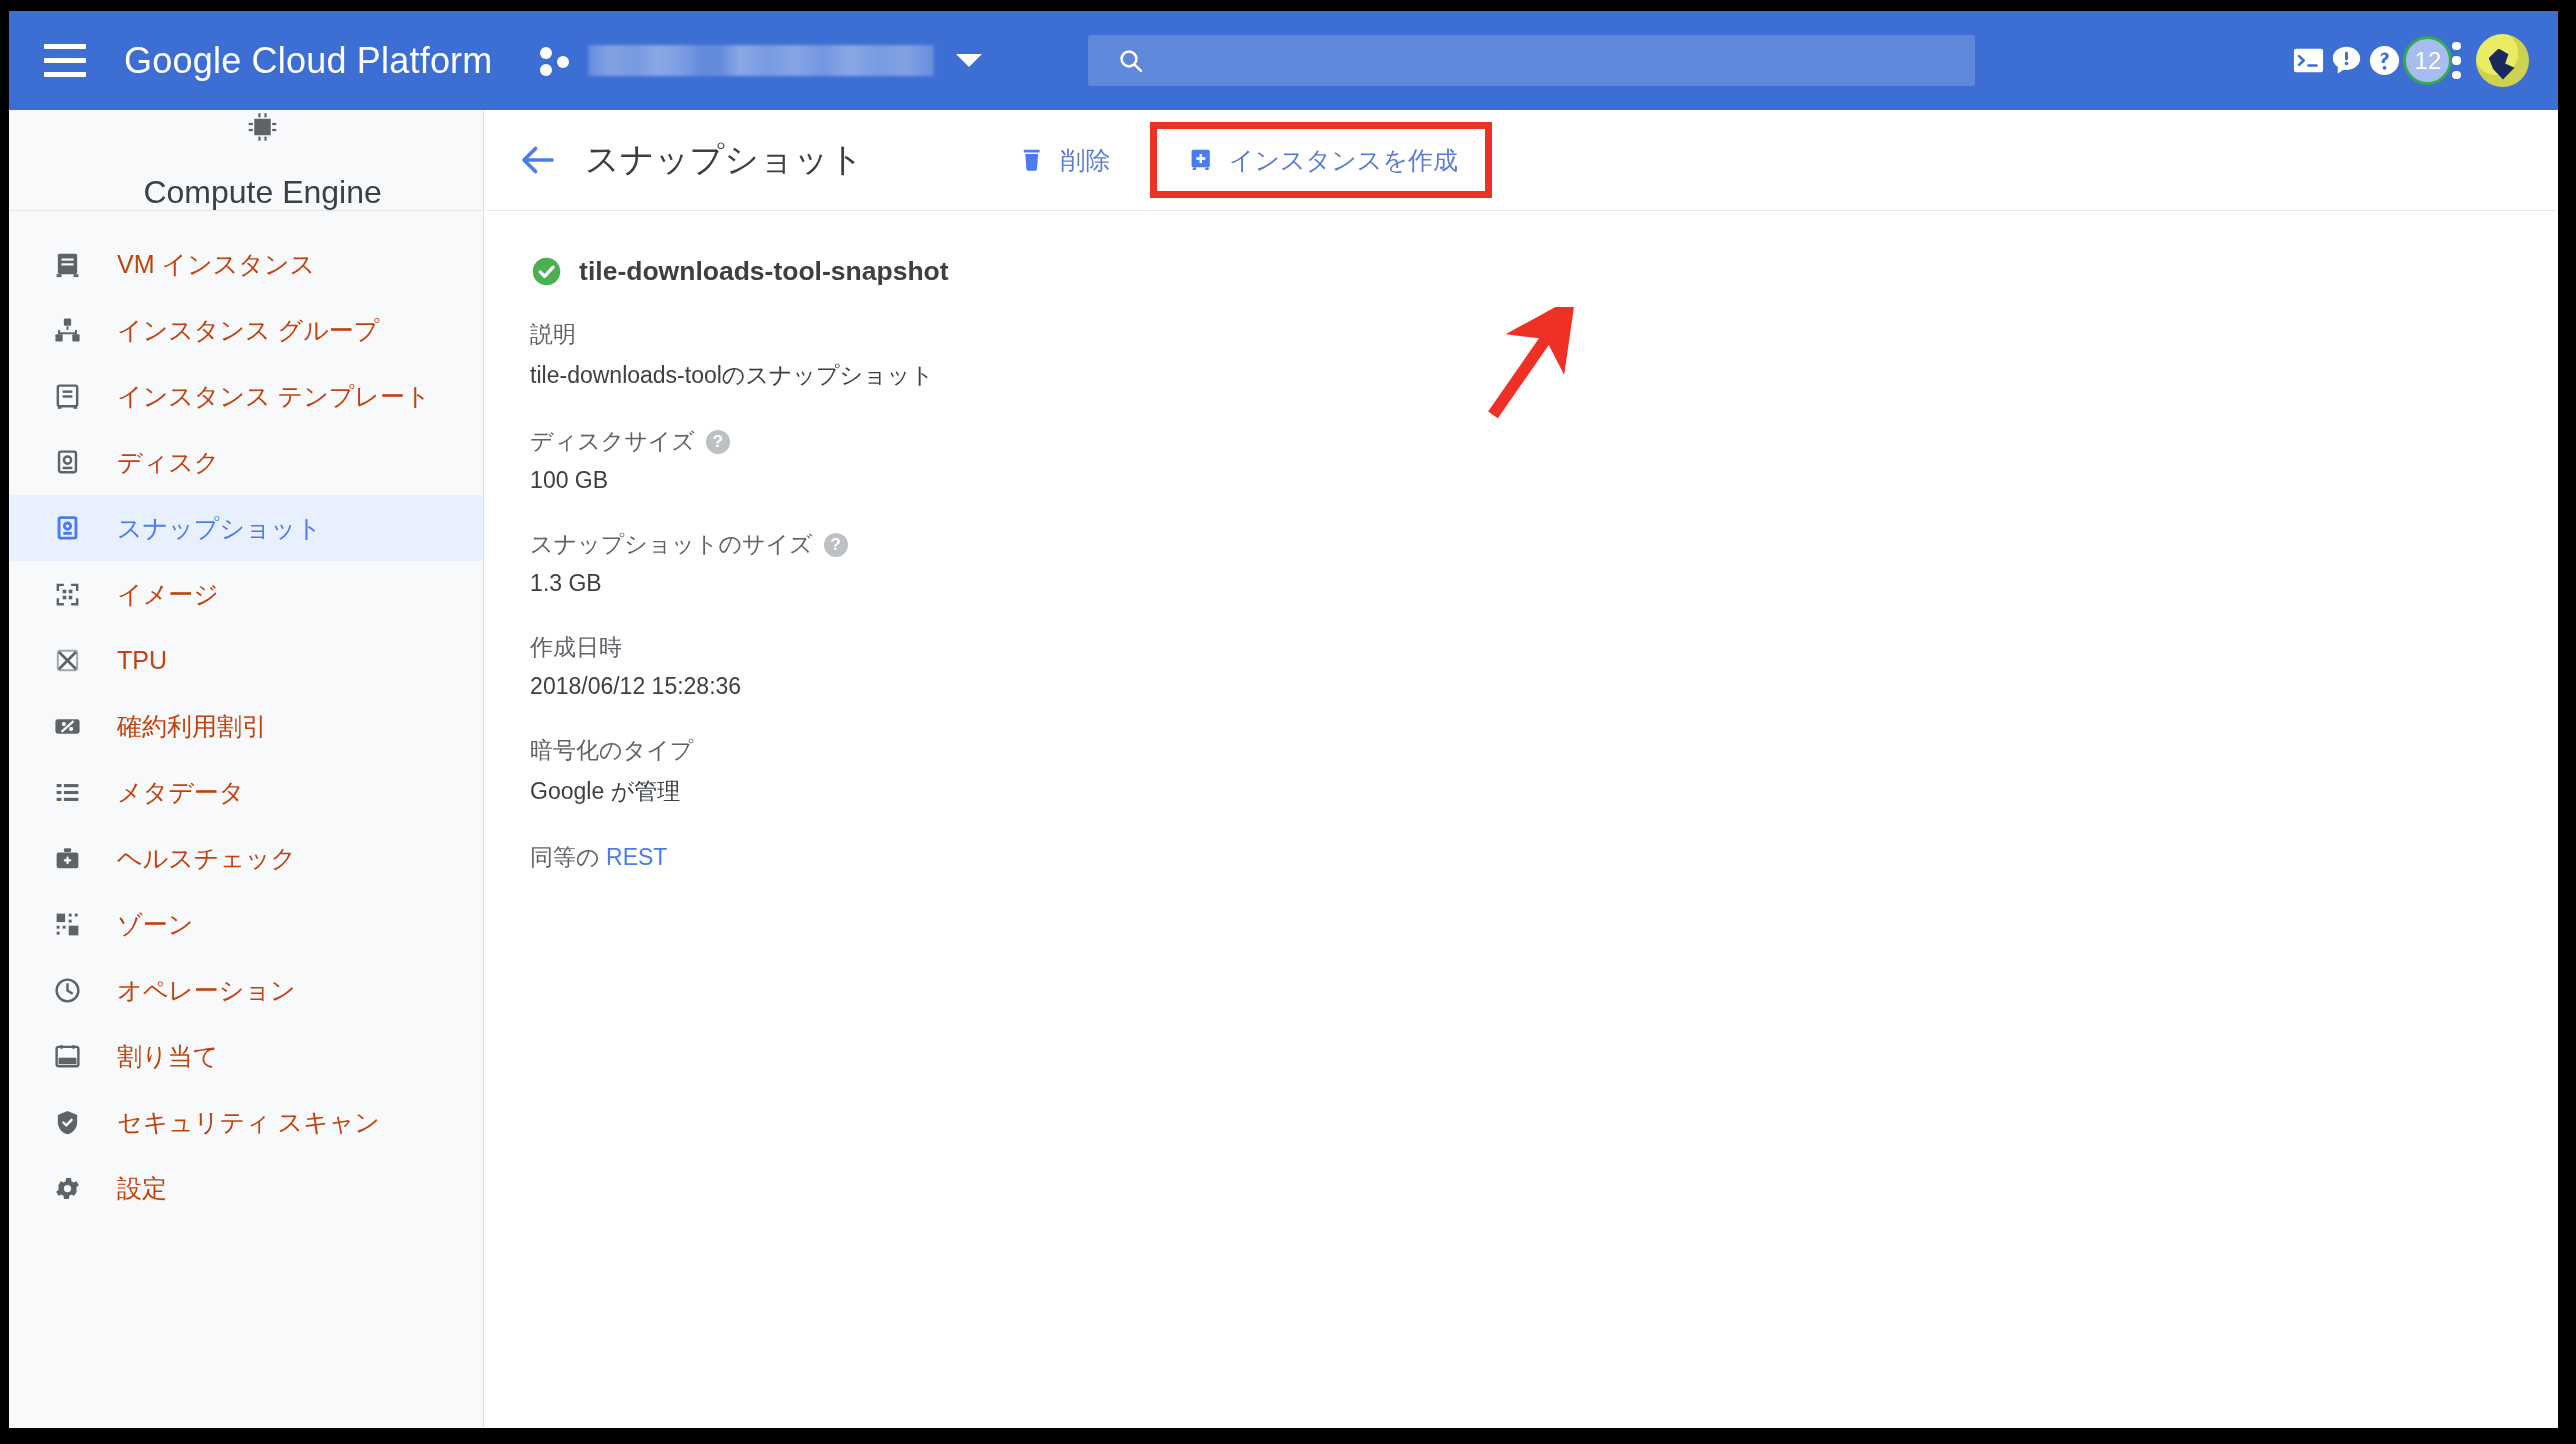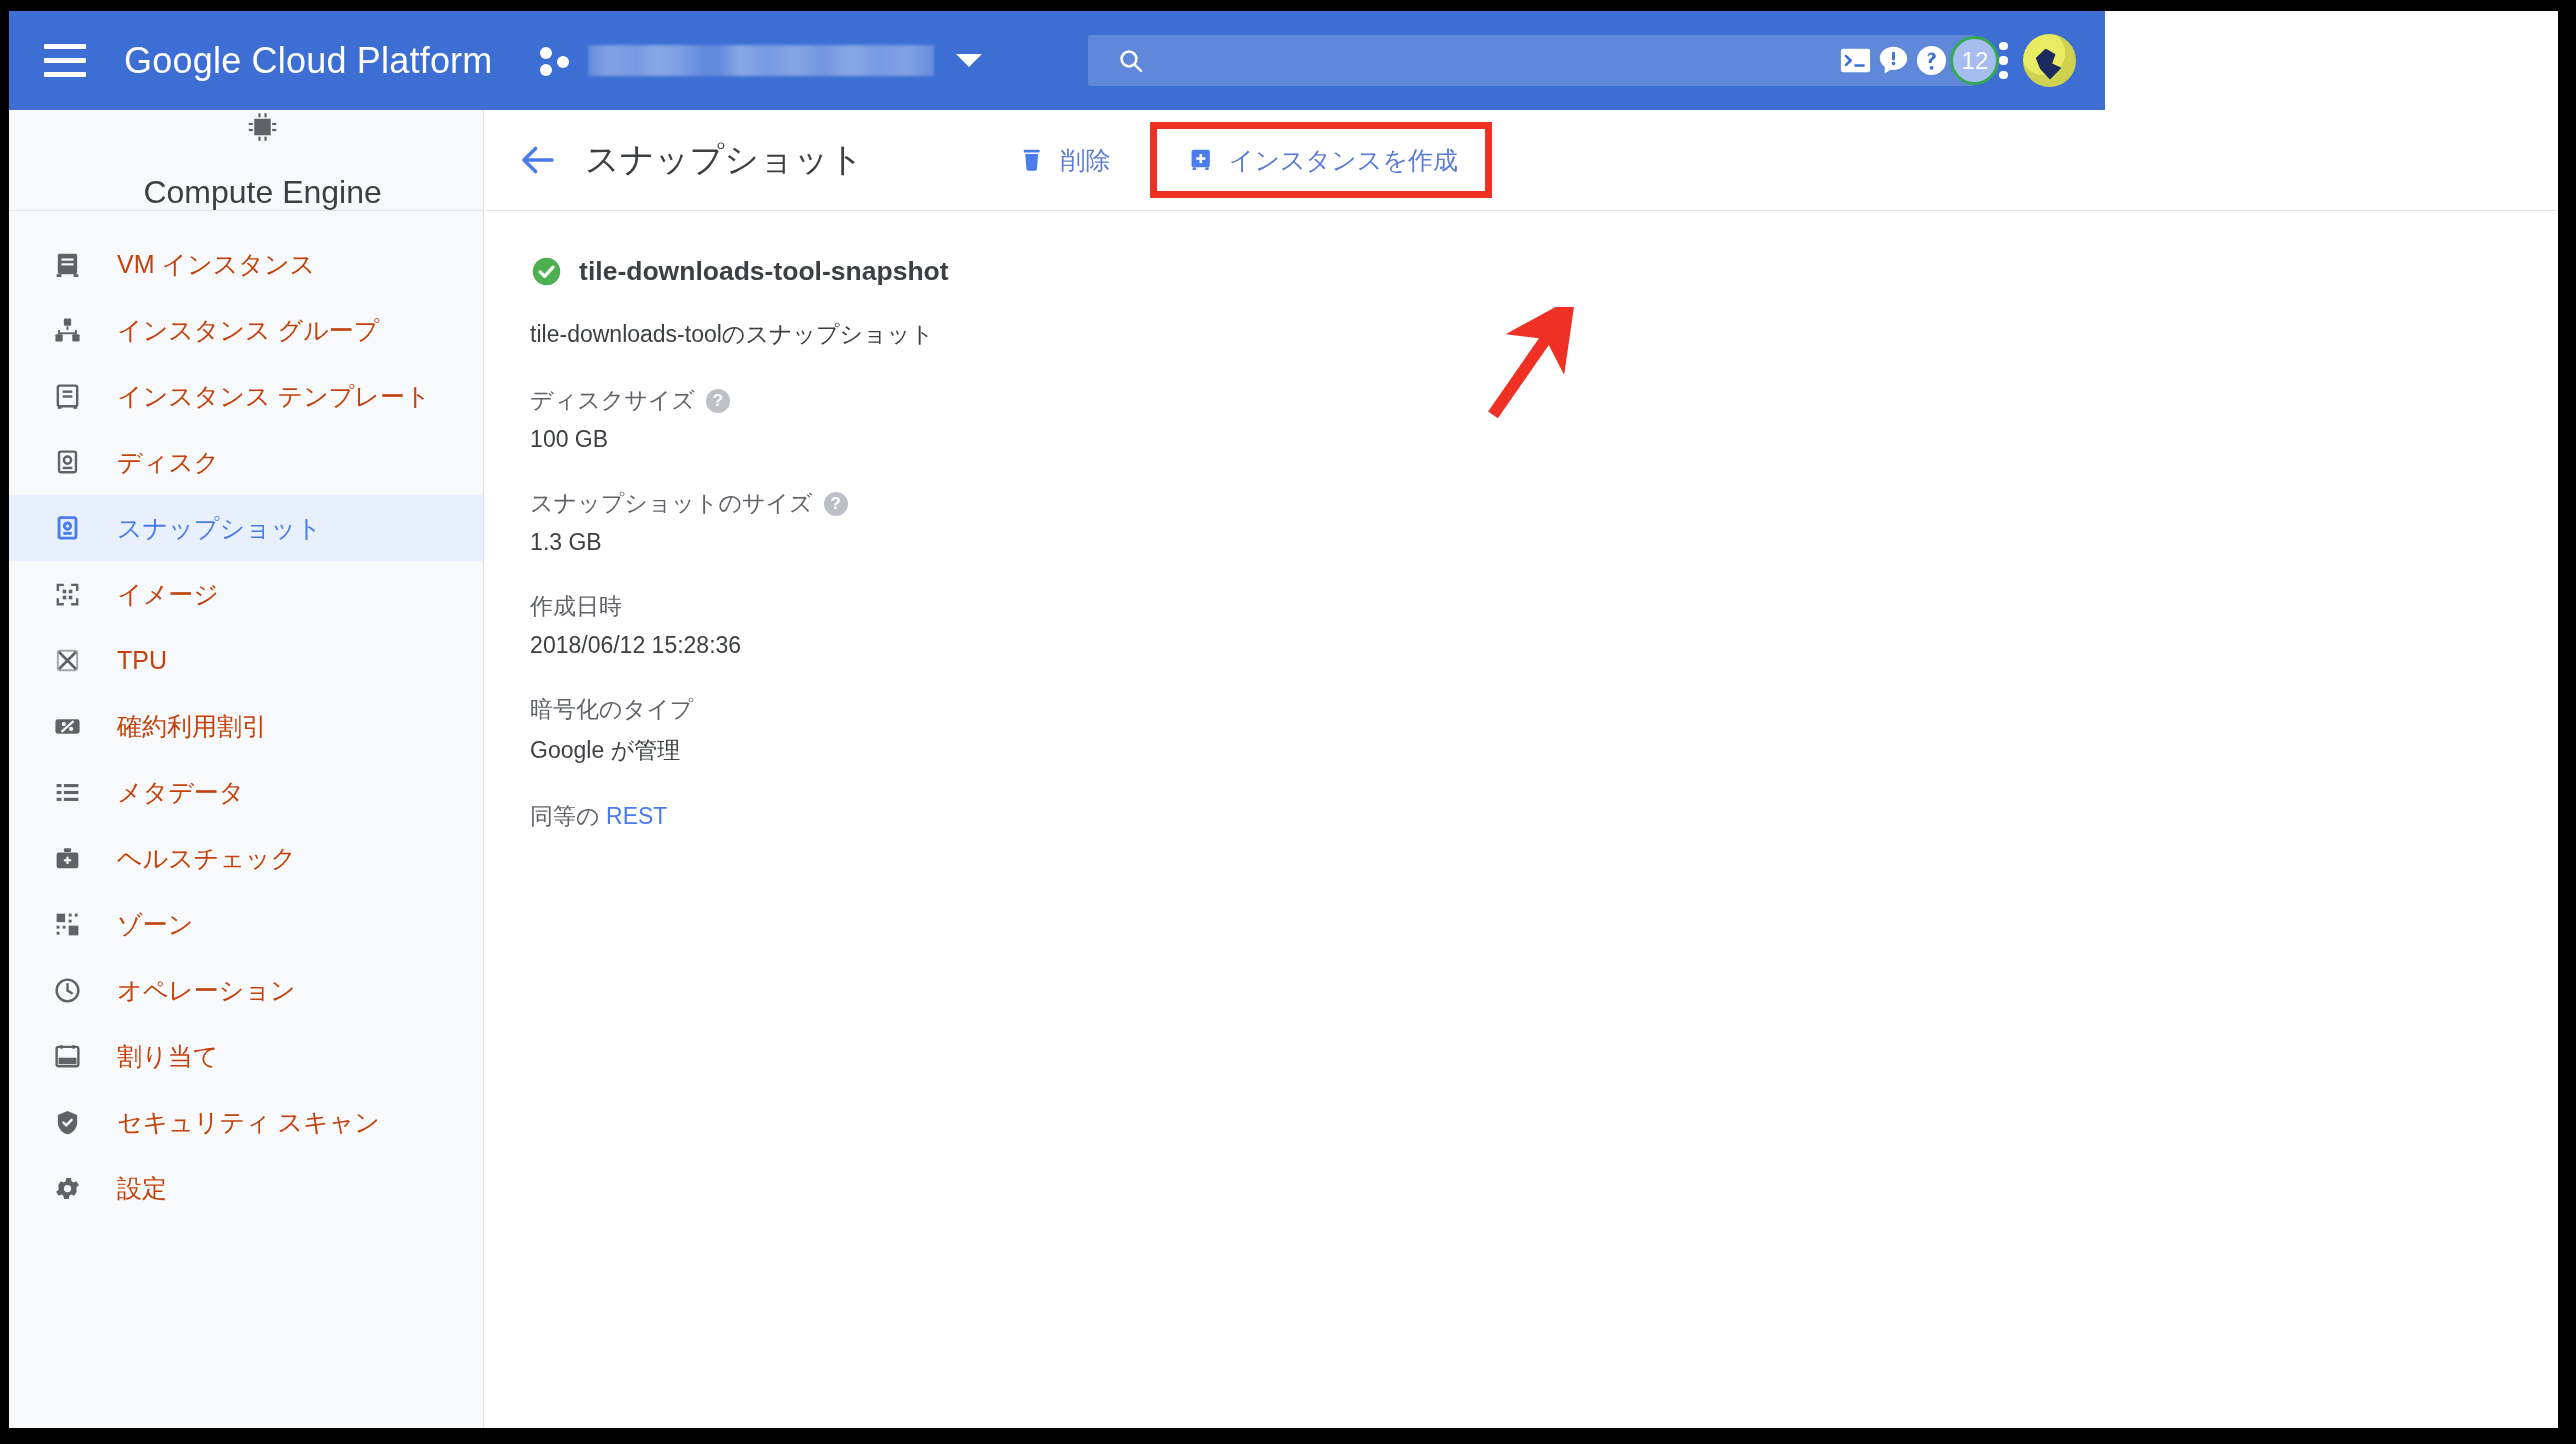--- a/index.html
+++ b/index.html
@@ -13,21 +13,21 @@
     position: absolute;
     left: 9.1px; top: 11px;
     width: 2549px; height: 1417px;
     background: #ffffff;
     overflow: hidden;
   }
 
   
   .topbar {
     position: absolute; left: 0; top: 0;
-    width: 2096px; height: 99px;
+    width: 2549px; height: 99px;
     background: #3c6ed4;
     display: flex; align-items: center;
   }
   .hamburger {
     width: 42px; height: 33px;
     margin-left: 35px; margin-right: 38px;
     display: flex; flex-direction: column; justify-content: space-between;
     cursor: pointer;
   }
   .hamburger span { display: block; height: 4.6px; background: #ffffff; border-radius: 0.9px; width: 100%; }
@@ -493,20 +493,23 @@
         <span class="check-ico">
           <svg width="33" height="33" viewBox="0 0 24 24">
             <circle cx="12" cy="12" r="10" fill="#4caf50"></circle>
             <path d="M7.4 12.3l3.2 3.2 6.2-6.6" stroke="#ffffff" stroke-width="2.4" fill="none" stroke-linecap="round" stroke-linejoin="round"></path>
           </svg>
         </span>
         <span class="snap-name">tile-downloads-tool-snapshot</span>
       </div>
 
       <div class="fld">
+        <div class="k">
+            <span>説明</span>
+          </div>
         <div class="v">tile-downloads-toolのスナップショット</div>
       </div>
 
 
       <div class="fld">
         <div class="k">
           <span>ディスクサイズ</span>
           <span class="help-ico">?</span>
         </div>
         <div class="v">100 GB</div>

